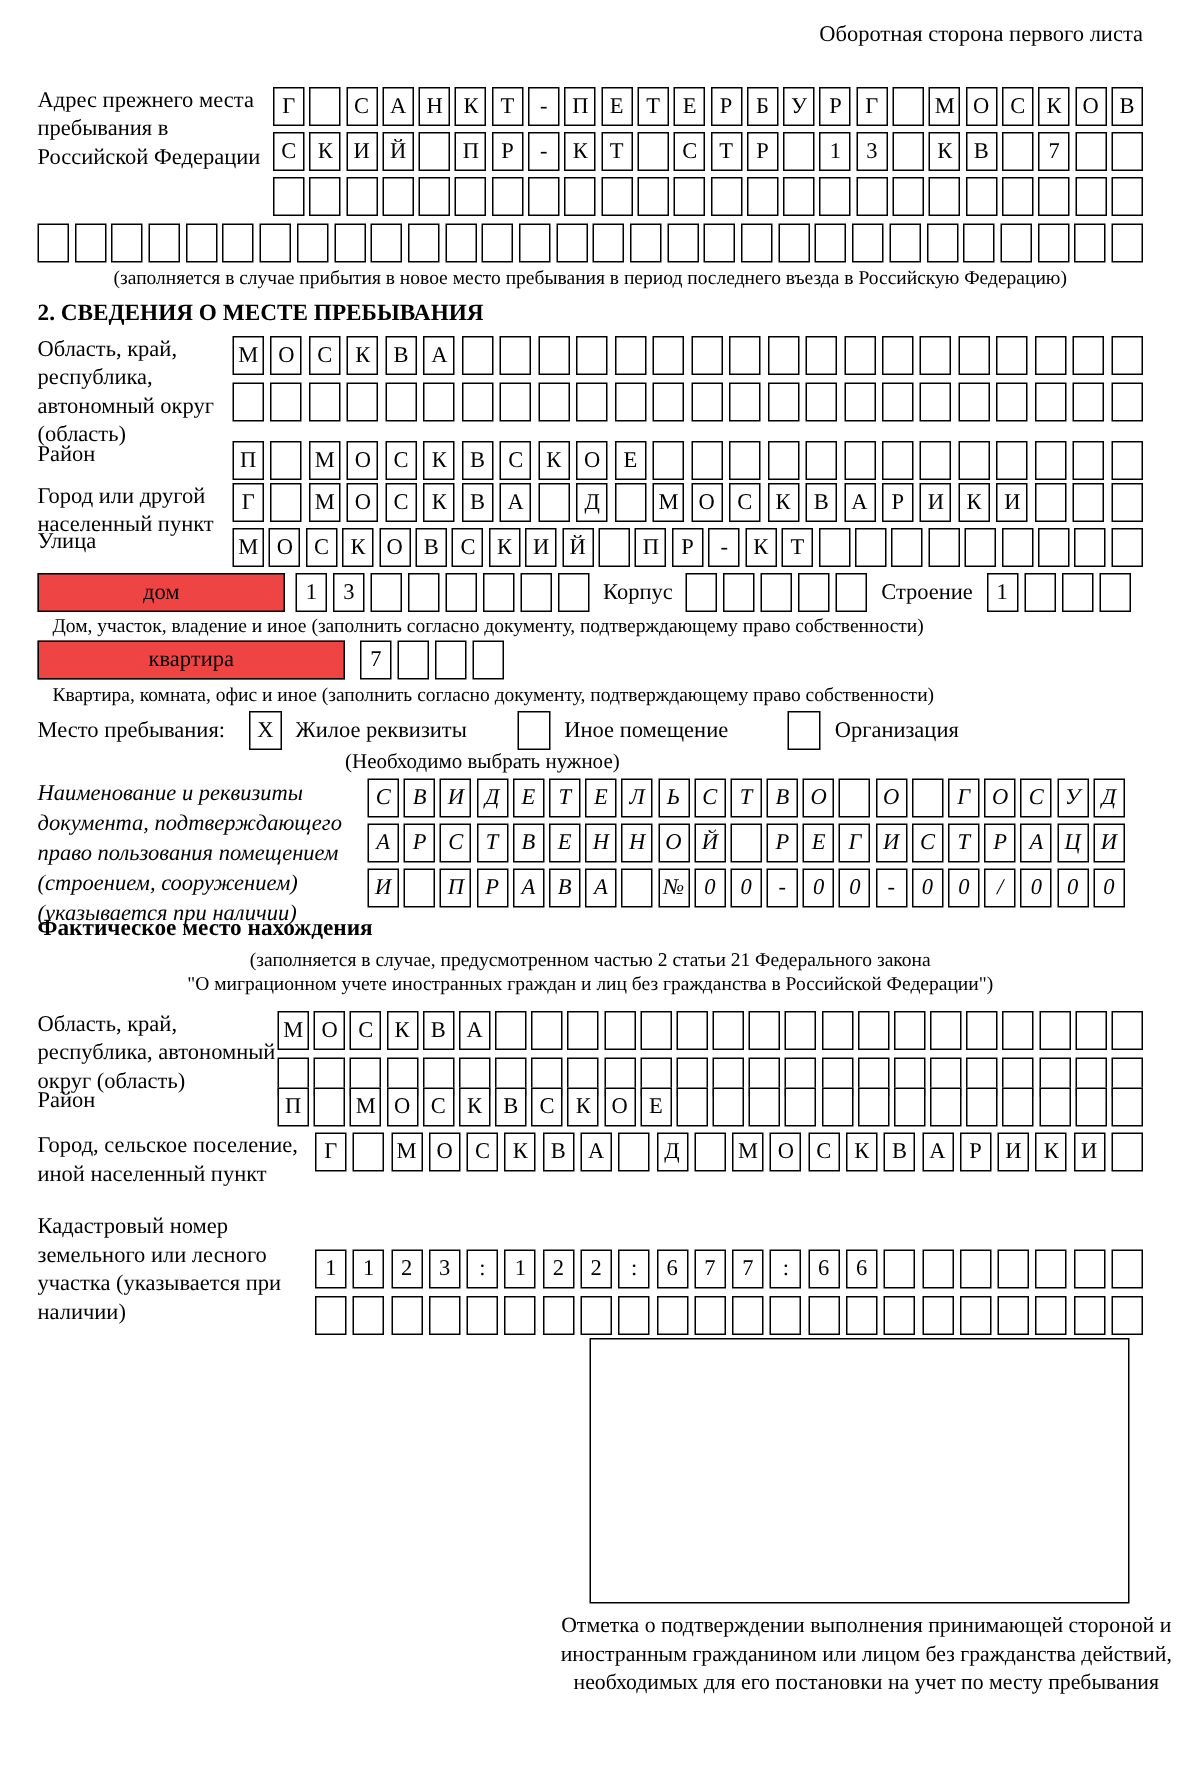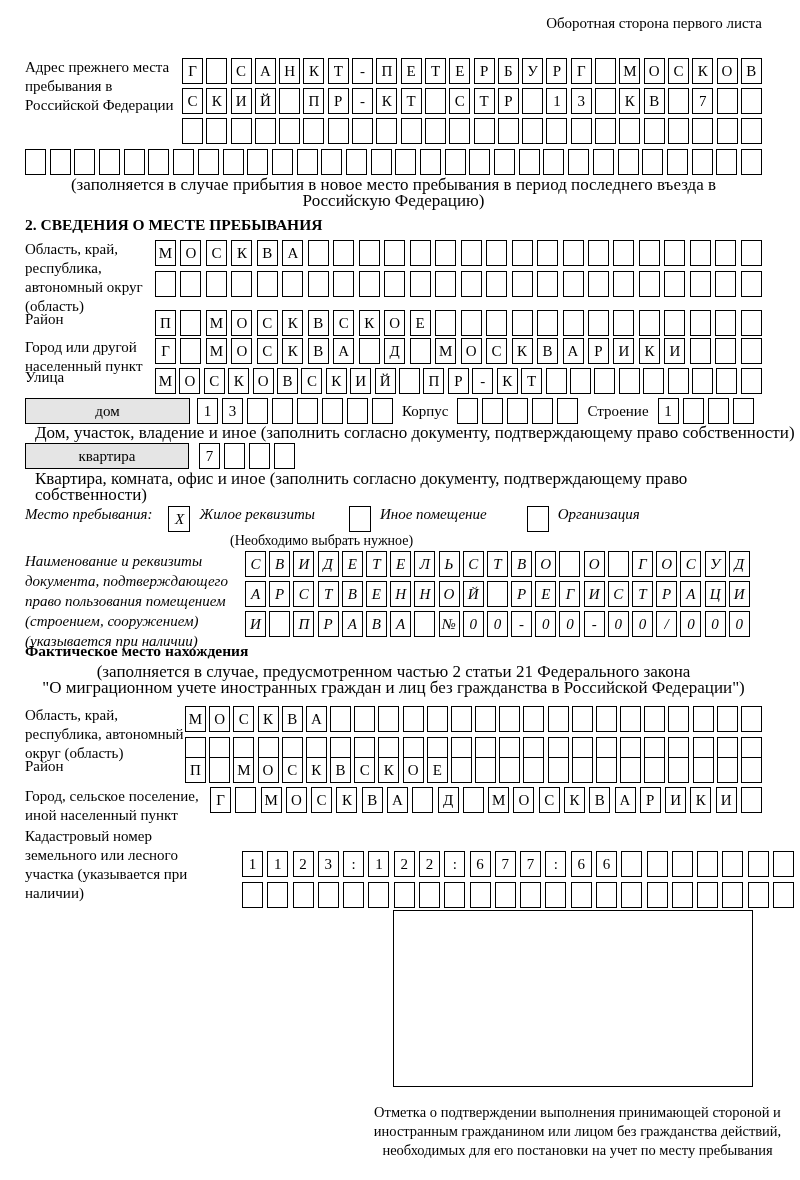--- a/index.html
+++ b/index.html
@@ -23,56 +23,56 @@
   .w-full{width:737px;}
   .w-sec{width:607px;}
   .w-doc{width:505px;}
   .w-fact{width:577px;}
   .w-factwide{width:552px;}
   .cell{
     box-sizing:border-box;flex:0 0 auto;width:21px;height:26px;border:1.6px solid #000;
     display:flex;align-items:center;justify-content:center;font-size:15px;background:#fff;
   }
   .cellgroup{display:flex;gap:4px;}
-  .bigbox{box-sizing:border-box;height:26px;border:1.6px solid #000;display:flex;align-items:center;justify-content:center;background:#e5e5e5;}
+  .bigbox{box-sizing:border-box;height:26px;border:1.6px solid #000;display:flex;align-items:center;justify-content:center;background:#ef4444;}
   .bb-dom{width:165px;}
-  .bb-kv{width:164px;}
+  .bb-kv{width:205px;}
   .inline-lbl{padding:0 2px;white-space:nowrap;}
   .dom-row{display:flex;align-items:center;gap:7px;margin-top:4px;}
   .kv-row{display:flex;align-items:center;gap:10px;margin-top:2px;}
-  .cap{font-size:17px;line-height:16px;}
+  .cap{font-size:13px;line-height:16px;}
   .center{text-align:center;}
   .sec-title{font-weight:bold;font-size:15.5px;line-height:19px;}
-  .mesto-row{display:flex;margin-top:3px;font-style:italic;}
+  .mesto-row{display:flex;align-items:center;margin-top:3px;}
   .checkbox{box-sizing:border-box;width:22px;height:26px;border:1.6px solid #000;display:flex;align-items:center;justify-content:center;font-size:15px;margin-left:16px;}
   .checkbox.cb2{margin-left:34px;}
   .checkbox.cb3{margin-left:40px;}
   .cb-lbl{margin-left:9px;}
   .mesto-note{margin-left:205px;margin-top:1px;font-size:14px;line-height:16px;}
   .kad-rows{padding-top:24px;}
   .stamp{box-sizing:border-box;width:360px;height:177px;border:1.8px solid #000;margin-left:368px;margin-top:2px;background:#fff;}
-  .stamp-cap{width:445px;margin-left:330px;margin-top:16px;text-align:center;font-size:14.5px;line-height:19px;}
+  .stamp-cap{width:445px;margin-left:330px;margin-top:6px;text-align:center;font-size:14.5px;line-height:19px;}
   
   .mt-prev{margin-top:25px;}
   .mt-fullrow{margin-top:5px;}
   .mt-prevcap{margin-top:2px;}
   .mt-sectitle{margin-top:6px;}
   .mt-oblast{margin-top:6px;}
   .mt-rayon{margin-top:-6px;}
   .mt-gorod{margin-top:2px;}
   .mt-ulitsa{margin-top:-8px;}
   .mt-domcap{margin-top:1px;}
   .mt-kvcap{margin-top:2px;}
   .mt-doc{margin-top:2px;font-style:italic;}
   .mt-facttitle{margin-top:-10px;}
   .mt-factcap{margin-top:4px;}
   .mt-factoblast{margin-top:10px;}
   .mt-factrayon{margin-top:-6px;}
   .mt-factgorod{margin-top:4px;}
-  .mt-kad{margin-top:2px;gap:32px;}
+  .mt-kad{margin-top:16px;}
 </style>
 </head>
 <body>
 
 <div class="page">
 
   <div class="corner">Оборотная сторона первого листа</div>
 
   <div class="field mt-prev">
     <div class="lbl lbl-prev">Адрес прежнего места пребывания в Российской Федерации</div>

